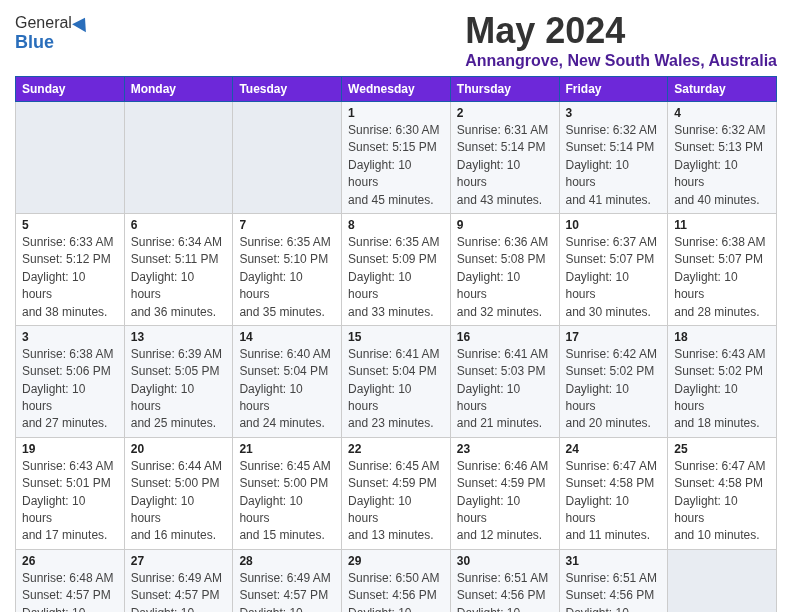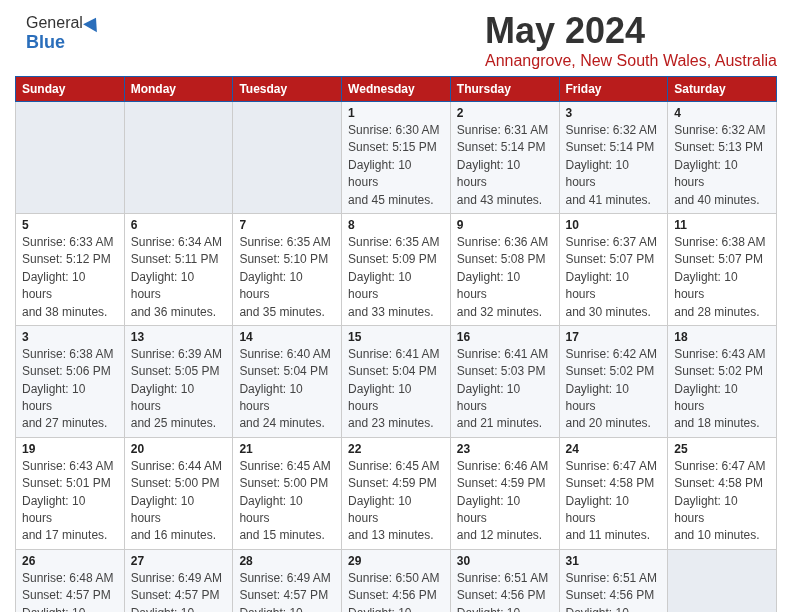--- a/index.html
+++ b/index.html
@@ -14,21 +14,20 @@
       display: flex;
       justify-content: space-between;
       align-items: flex-start;
       margin-bottom: 6px;
     }
     .logo {
       display: flex;
       flex-direction: column;
       align-items: flex-start;
       margin-top: 4px;
-      margin-left: 11px;
     }
     .logo-general { color: #333; }
     .logo-blue { color: #2a6ebb; }
     .logo-triangle {
       width: 0; height: 0;
       border-left: 8px solid transparent;
       border-right: 8px solid transparent;
       border-bottom: 12px solid #2a6ebb;
       display: inline-block;
       margin-left: 2px;
@@ -39,30 +38,30 @@
       display: flex; align-items: center;
     }
     .title-area { text-align: left; }
     .title-area h1 {
       font-size: 36px;
       font-weight: bold;
       color: #333;
     }
     .title-area h2 {
       font-size: 16px;
-      color: #b91c1c;
-      font-weight: normal;
+      color: #4c1d95;
+      font-weight: bold;
     }
     table {
       width: 100%;
       border-collapse: collapse;
       font-size: 10.5px;
     }
     thead tr th {
-      background-color: #b91c1c;
+      background-color: #6d28d9;
       color: #fff;
       text-align: left;
       padding: 5px 6px;
       font-size: 12px;
       font-weight: bold;
       border: 1px solid #1a5aaa;
     }
     tbody tr td {
       border: 1px solid #ccc;
       padding: 4px 6px;

